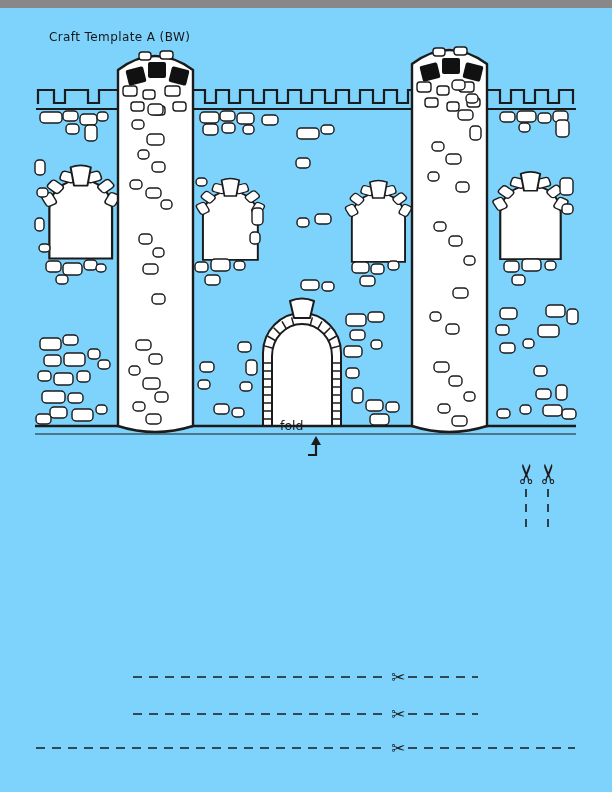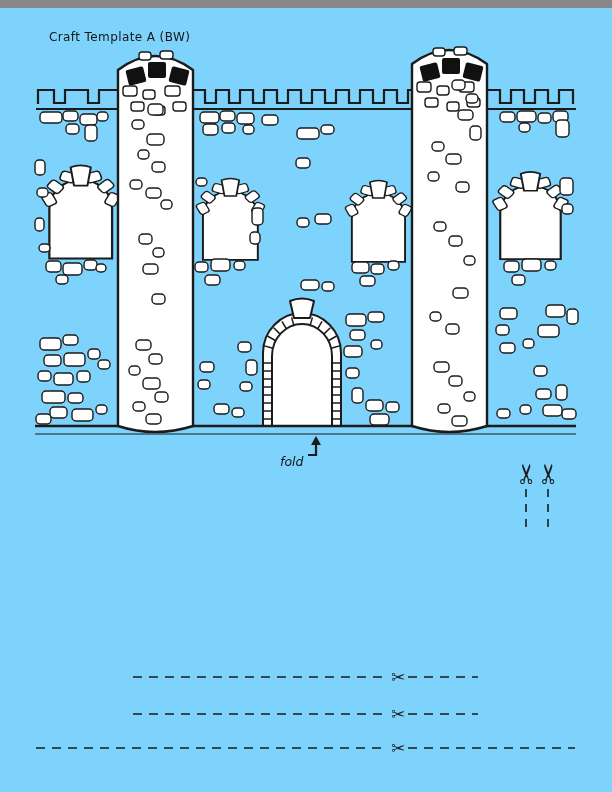--- a/index.html
+++ b/index.html
@@ -10,22 +10,22 @@
     overflow:hidden;
     font-family:"DejaVu Sans", sans-serif;
     margin:8px auto;
     padding-left:12px;
   }
   .title{
     position:absolute;left:49px;top:22px;
     font-size:12px;color:#161616;letter-spacing:0.4px;
   }
   .fold-label{
-    position:absolute;left:280px;top:446px;
-    font-size:12.5px;color:#161616;font-style:italic;
+    position:absolute;left:280px;top:410px;
+    font-size:12.5px;color:#161616;
   }
   svg{position:absolute;left:0;top:0;}
   .ink{stroke:#1b1b1b;fill:none;}
   .stone{fill:#ffffff;stroke:#1b1b1b;stroke-width:1.4;}
   .white{fill:#ffffff;stroke:#1b1b1b;}
   text.scis{fill:#1b1b1b;}
 </style>
 </head>
 <body>
 

